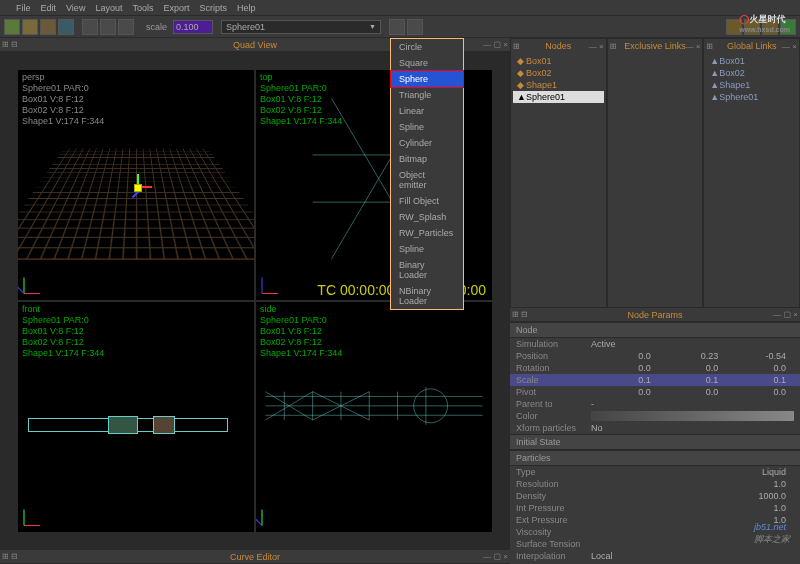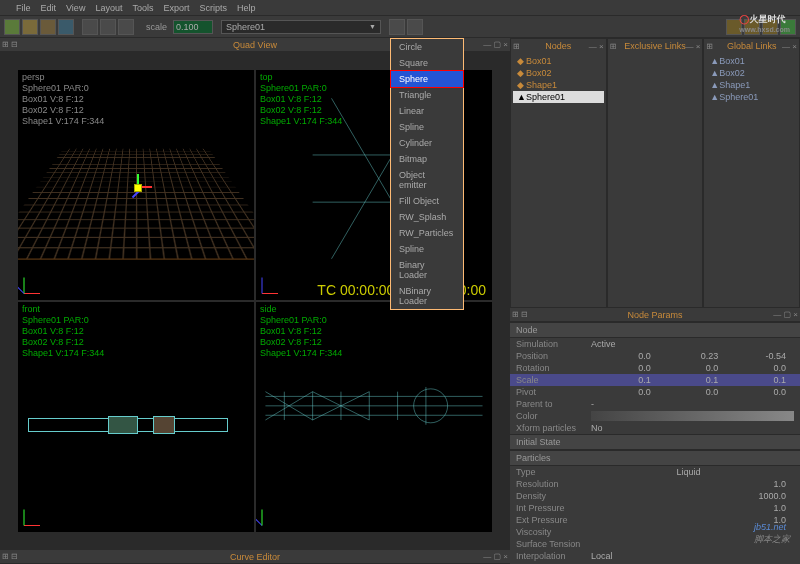--- a/index.html
+++ b/index.html
@@ -3,21 +3,21 @@
 <meta charset="utf-8">
 <style>
 *{margin:0;padding:0;box-sizing:border-box;font-family:Arial,sans-serif;font-size:9px;user-select:none}
 body{background:#3a3a3a;width:800px;height:564px;overflow:hidden;color:#888}
 .menubar{height:16px;background:#3a3a3a;display:flex;align-items:center;padding:0 16px;border-bottom:1px solid #2a2a2a}
 .menubar span{margin-right:10px;color:#aaa;cursor:pointer}
 .toolbar{height:22px;background:#3a3a3a;display:flex;align-items:center;padding:0 4px;border-bottom:1px solid #2a2a2a;gap:2px}
 .tbtn{width:16px;height:16px;background:#4a4a4a;border:1px solid #555;display:inline-block}
 .tsep{width:4px}
 .scale-label{color:#999;margin:0 4px}
-.scale-box{width:40px;height:14px;background:#14532d;border:1px solid #555;color:#aaa;padding:0 2px;display:flex;align-items:center}
+.scale-box{width:40px;height:14px;background:#4c1d95;border:1px solid #555;color:#aaa;padding:0 2px;display:flex;align-items:center}
 .dropdown{width:160px;height:14px;background:#2a2a2a;border:1px solid #555;color:#aaa;padding:0 4px;display:flex;align-items:center;justify-content:space-between}
 .dd-arrow{font-size:7px}
 .main{display:flex;height:526px}
 .left{width:510px;display:flex;flex-direction:column}
 .right{width:290px;display:flex;flex-direction:column;background:#3a3a3a}
 .panel-title{height:14px;background:#3a3a3a;color:#c88a3a;text-align:center;font-size:9px;display:flex;align-items:center;justify-content:center;border-bottom:1px solid #2a2a2a;position:relative}
 .panel-ctrl{position:absolute;right:2px;font-size:8px;color:#888}
 .panel-ctrl-l{position:absolute;left:2px;font-size:8px;color:#888}
 .quad{flex:1;display:grid;grid-template-columns:1fr 1fr;grid-template-rows:1fr 1fr;gap:2px;background:#2a2a2a;padding:18px}
 .vp{background:#000;position:relative;overflow:hidden}
@@ -280,21 +280,21 @@
           <div class="color-strip"></div>
         </div>
       <div class="np-row">
           <span class="np-label">Xform particles</span>
           <span class="np-val" style="text-align:left">No</span>
         </div>
       <div class="np-section">Initial State</div>
       <div class="np-section">Particles</div>
       <div class="np-row">
           <span class="np-label">Type</span>
-          <span class="np-val" style="text-align:center">Liquid</span>
+          <span class="np-val" style="text-align:right">Liquid</span>
         </div>
       <div class="np-row">
           <span class="np-label">Resolution</span>
           <span class="np-val">1.0</span>
         </div>
       <div class="np-row">
           <span class="np-label">Density</span>
           <span class="np-val">1000.0</span>
         </div>
       <div class="np-row">

